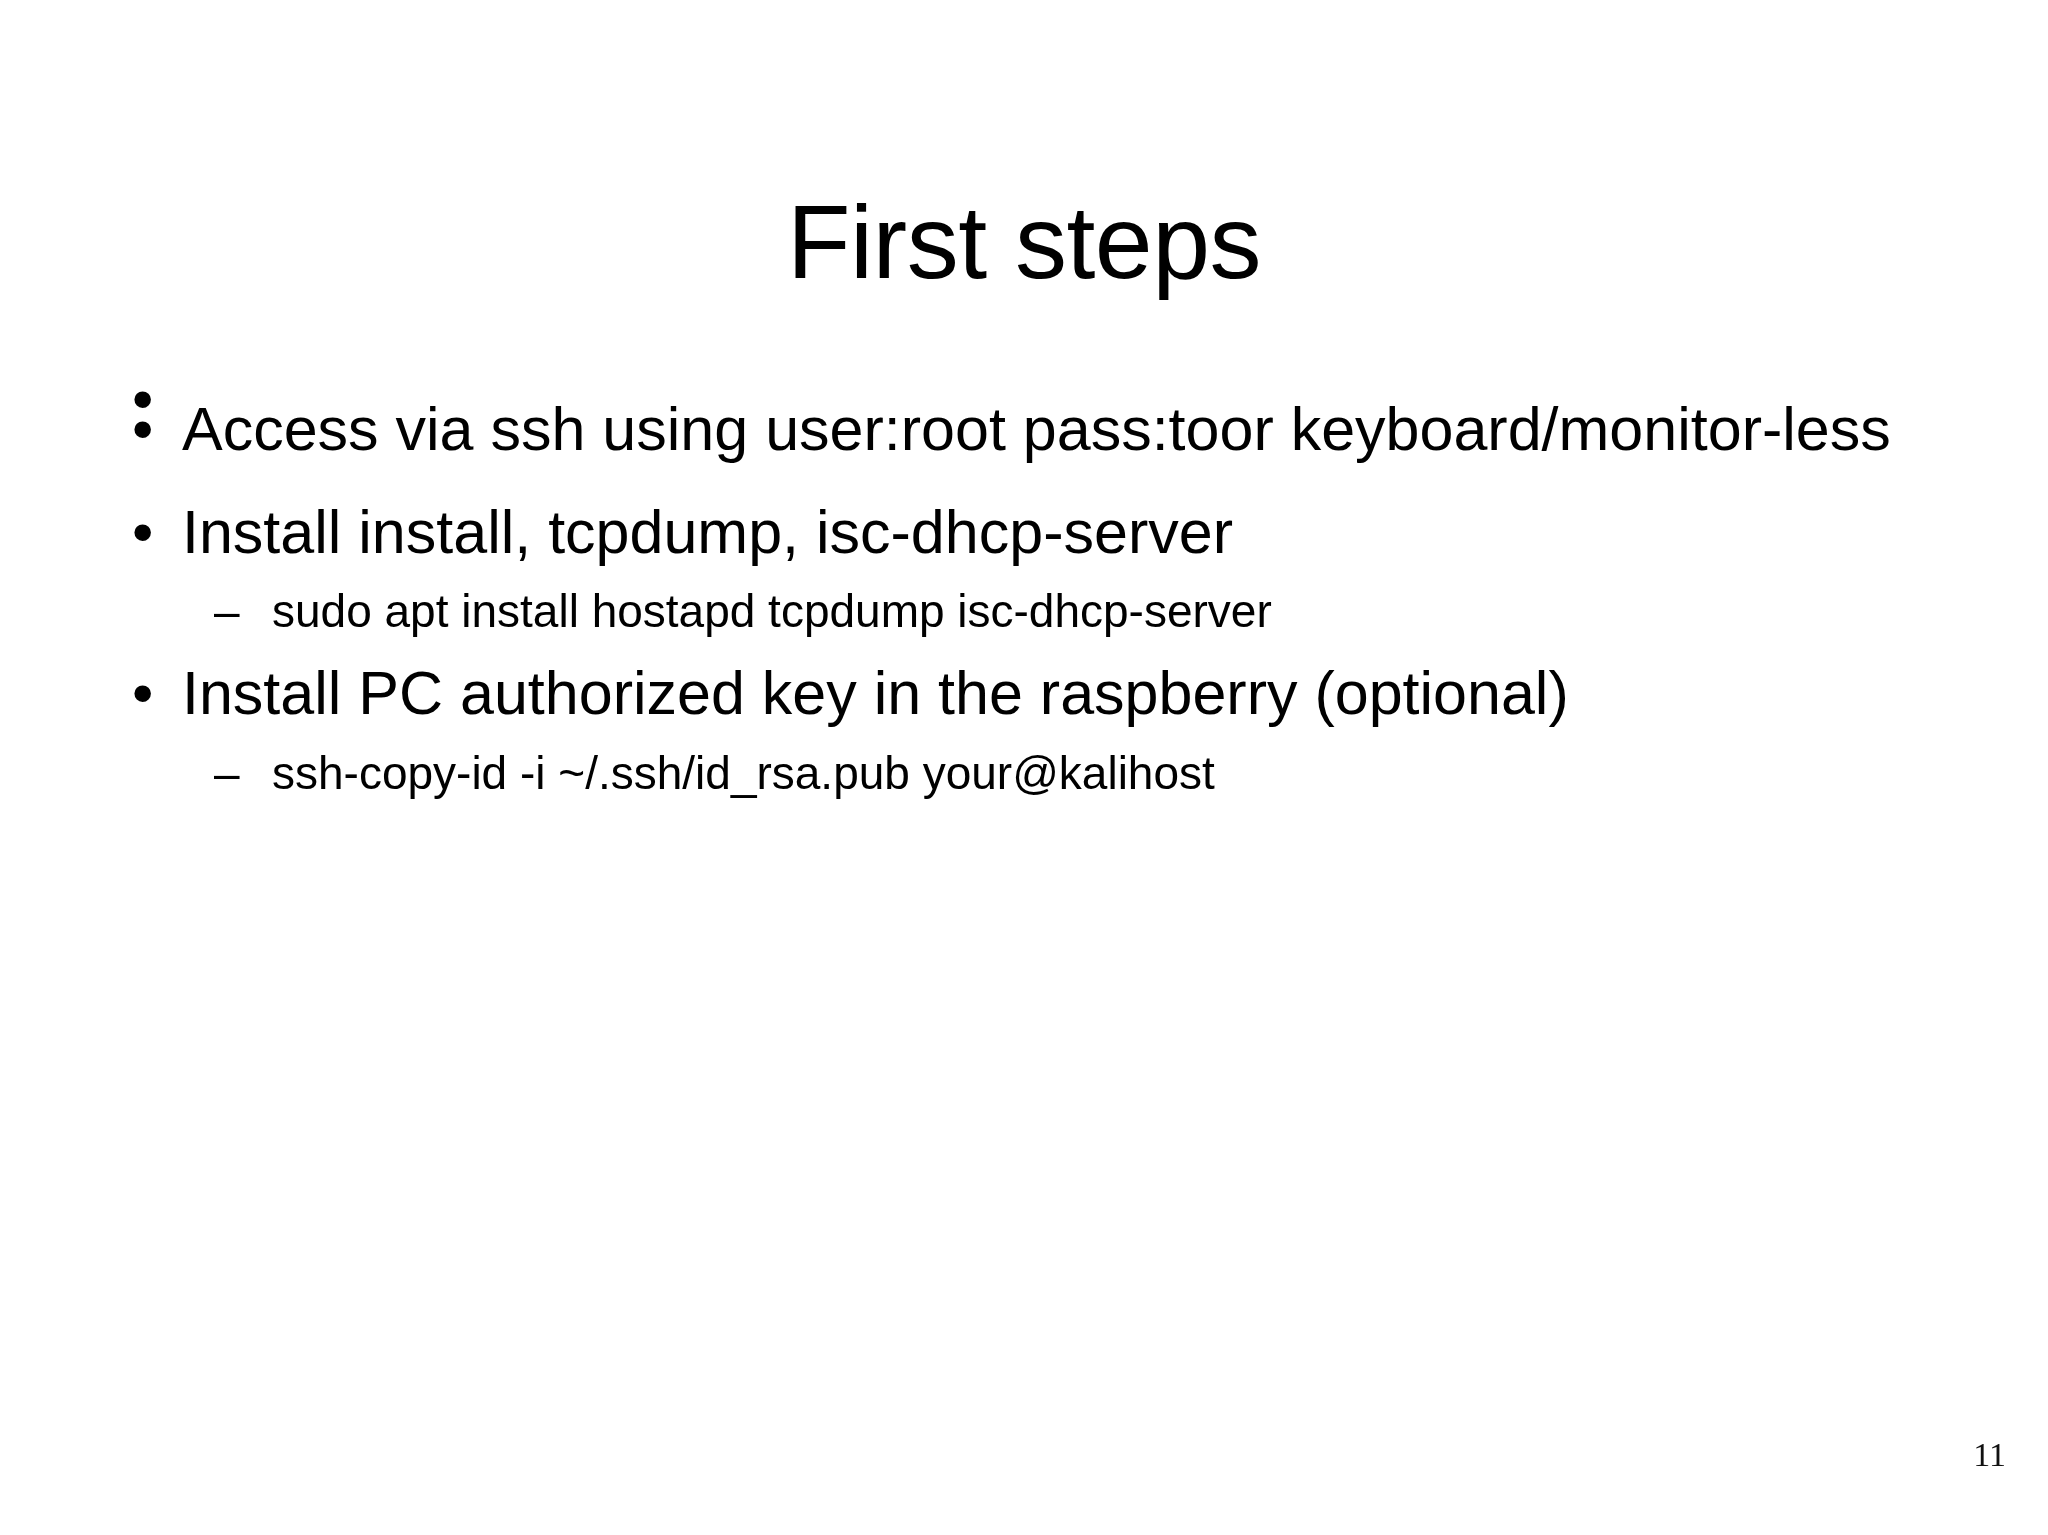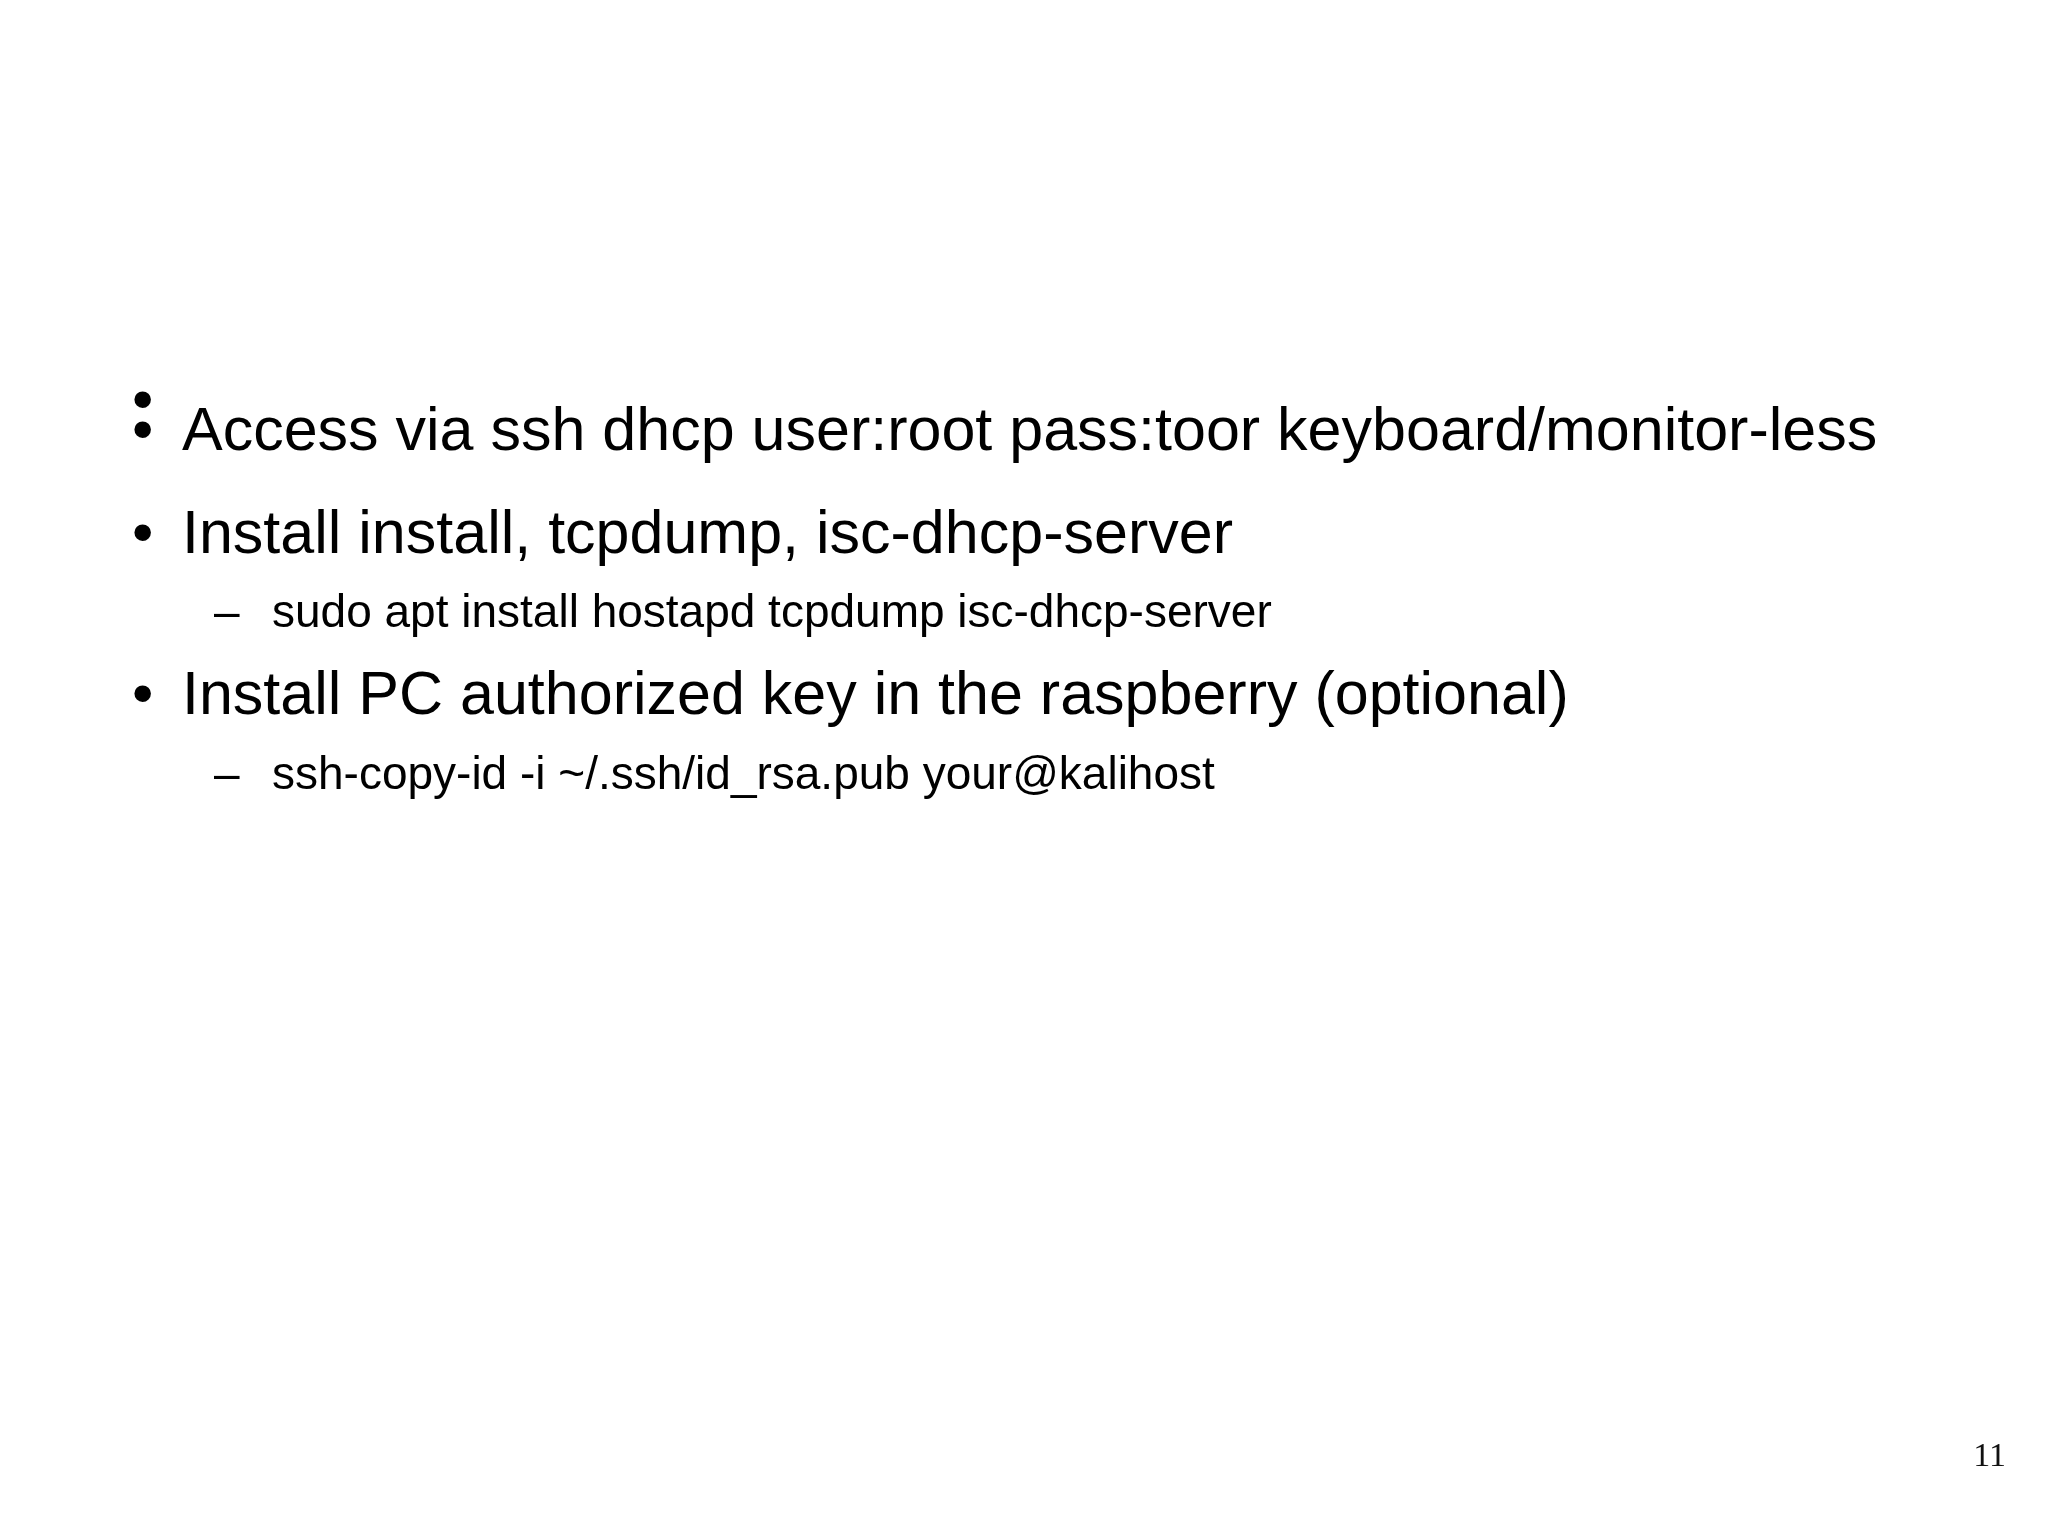--- a/index.html
+++ b/index.html
@@ -78,30 +78,31 @@
     line-height: 1;
     color: #111111;
     margin-top: 7px;
   }
 </style>
 </head>
 <body>
 
 <div class="slide">
 
+  <h1 class="slide-title">First steps</h1>
 
   <div class="body-block">
 
     <div class="bullet-l1 spacer-after-l1">
       <span class="marker">•</span>
     </div>
 
     <div class="bullet-l1 spacer-after-l1">
       <span class="marker">•</span>
-      <span>Access via ssh dhcp user:root pass:toor keyboard/monitor-less</span>
+      <span>Access via ssh using user:root pass:toor keyboard/monitor-less</span>
     </div>
 
     <div class="bullet-l1">
       <span class="marker">•</span>
       <span>Install install, tcpdump, isc-dhcp-server</span>
     </div>
 
     <div class="bullet-l2">
       <span class="marker">–</span>
       <span>sudo apt install hostapd tcpdump isc-dhcp-server</span>

